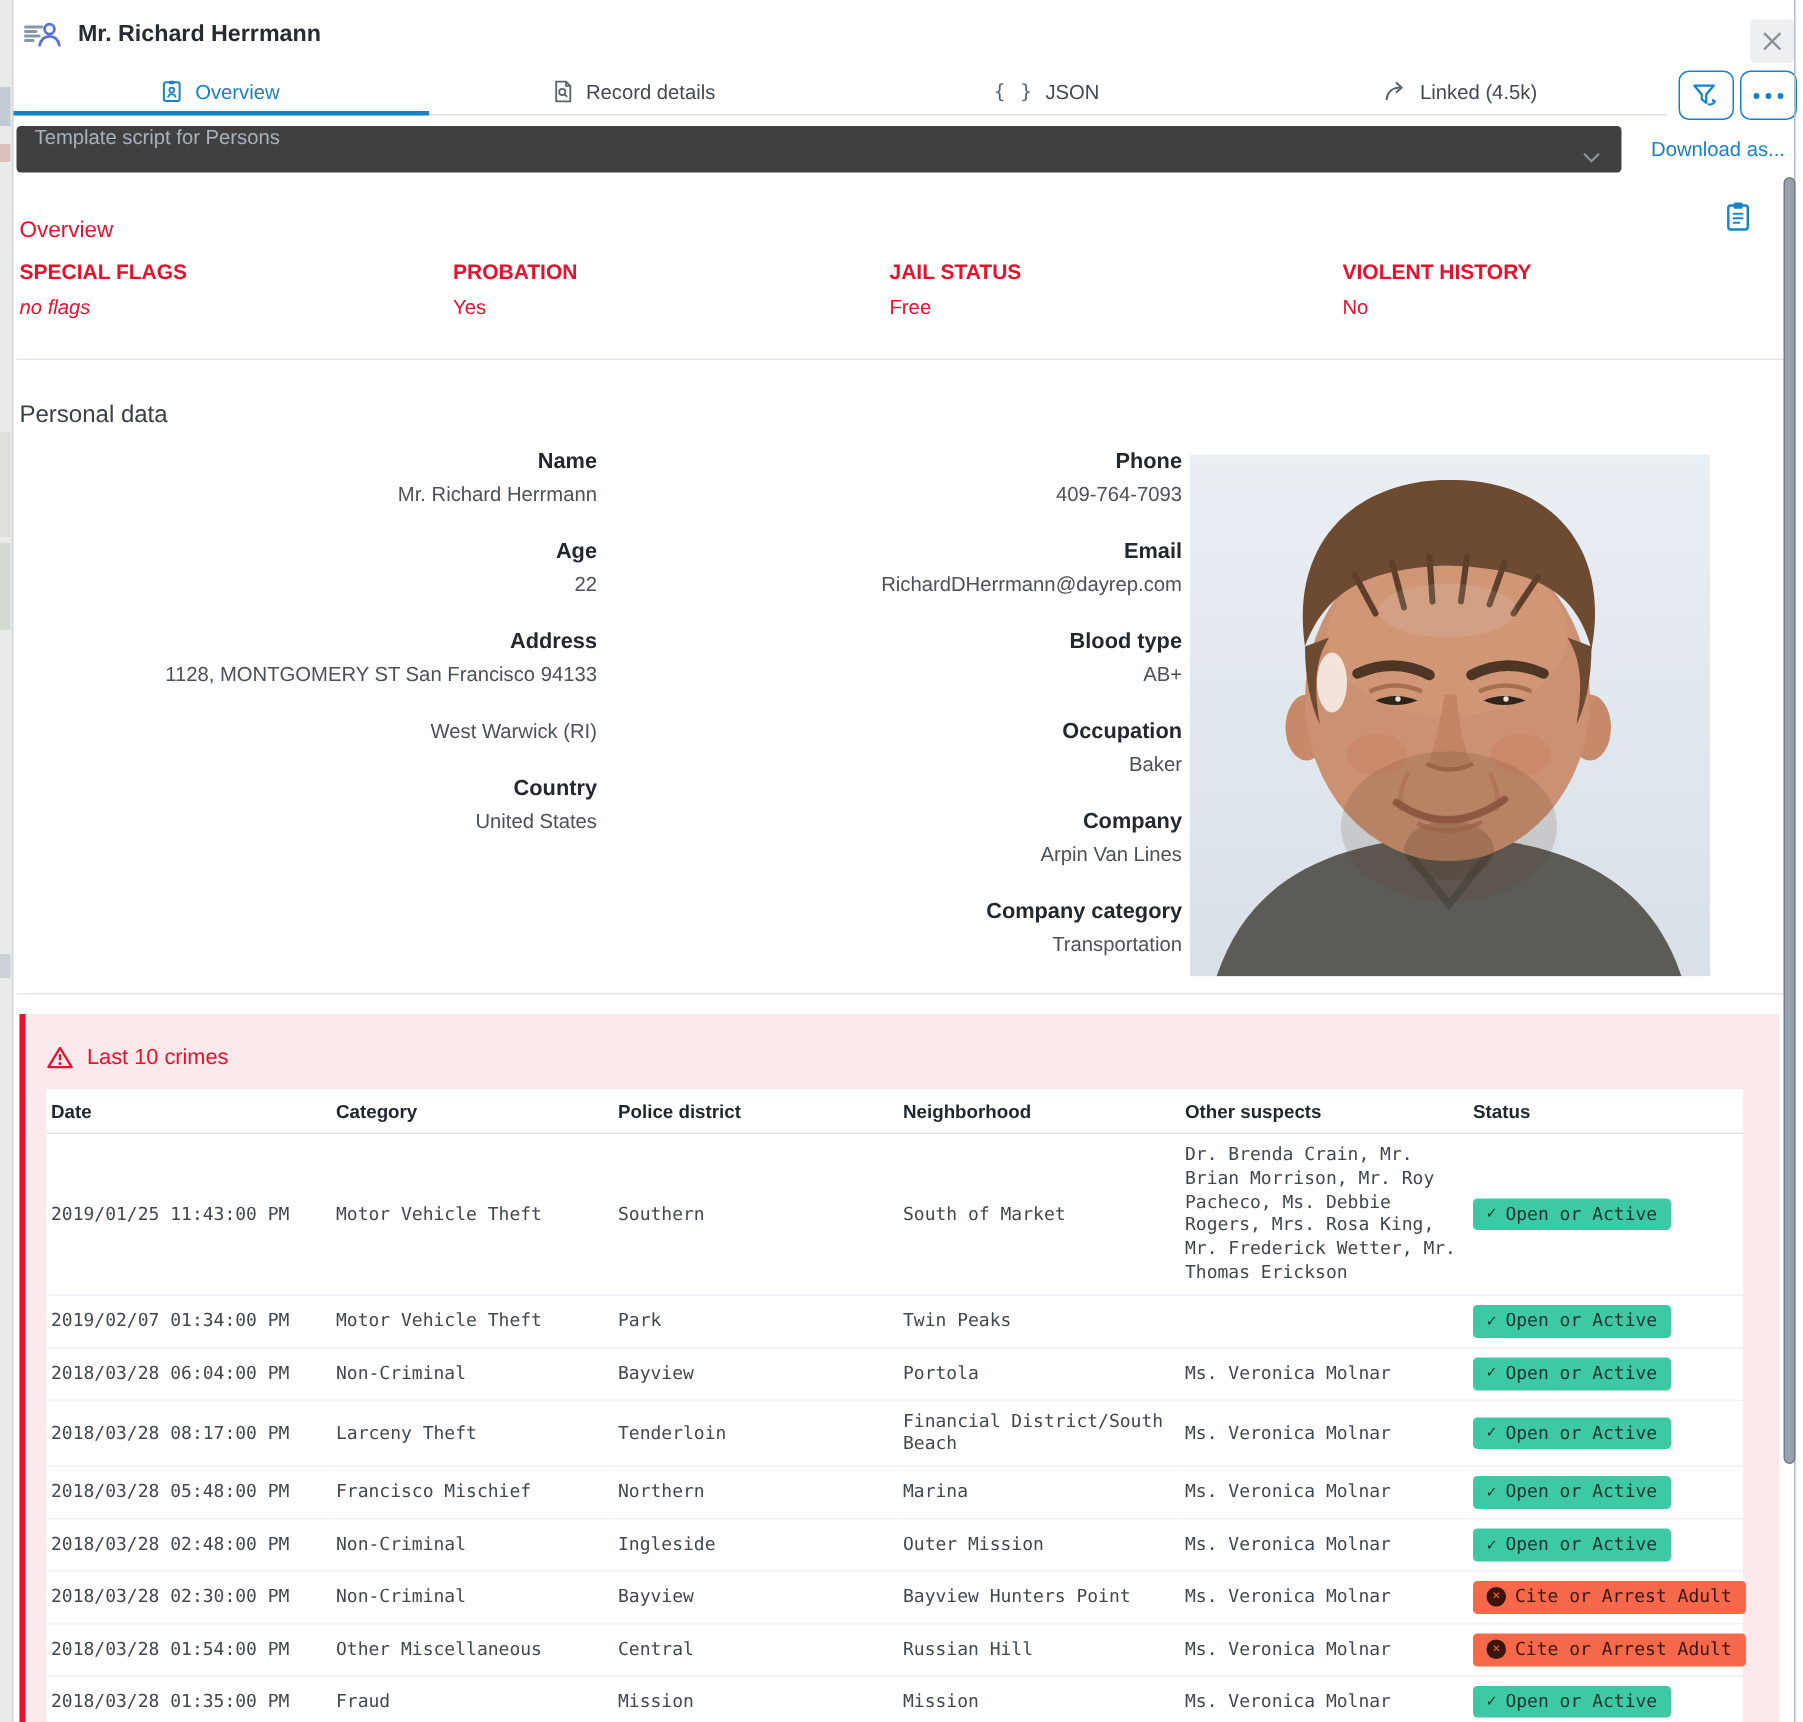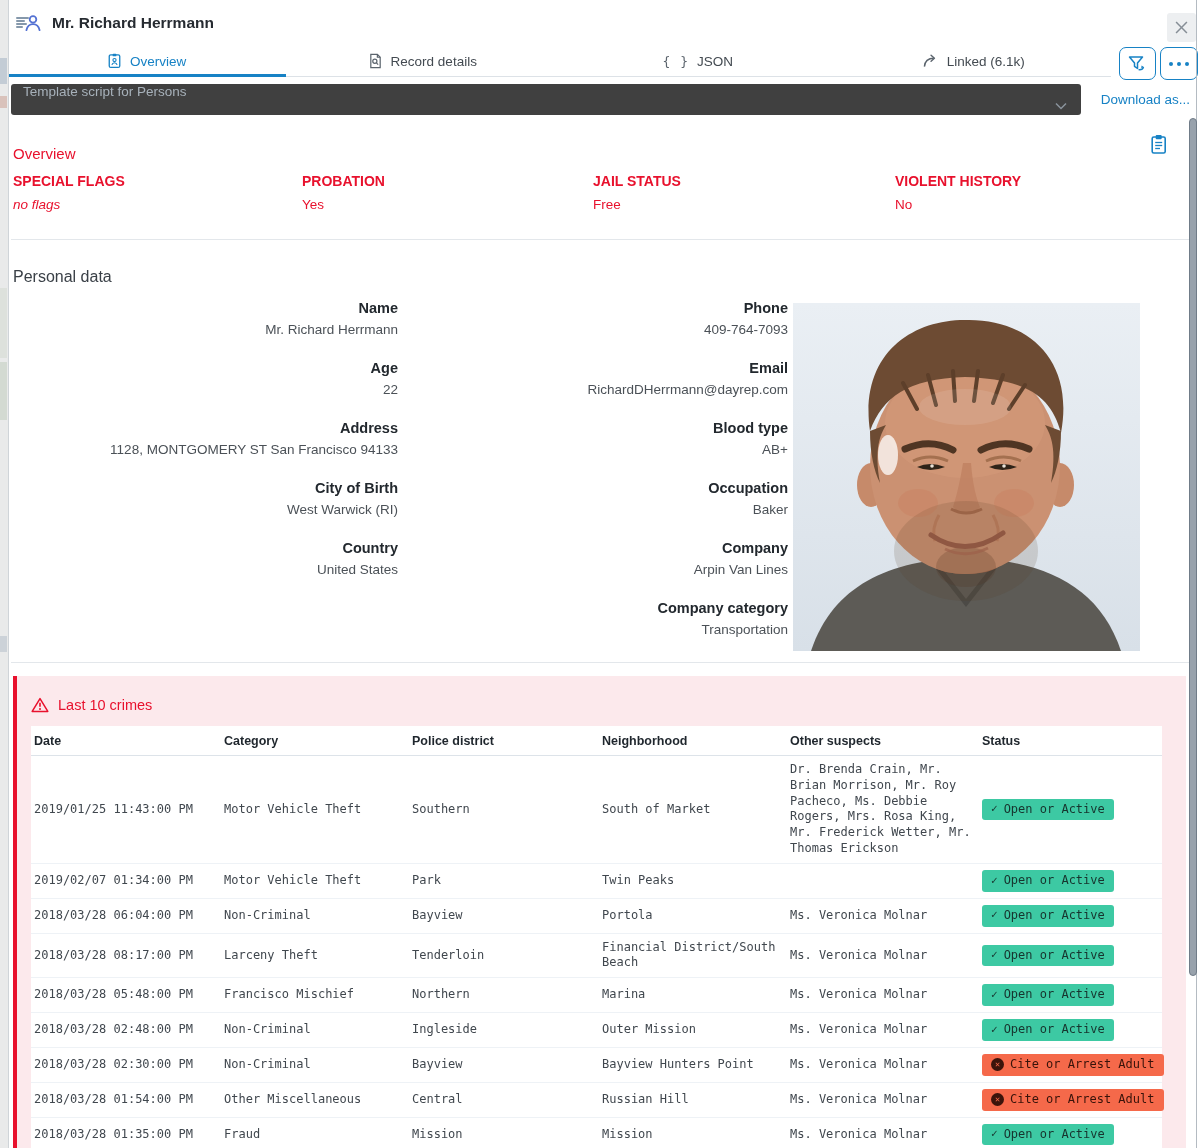--- a/index.html
+++ b/index.html
@@ -137,21 +137,21 @@
       <span class="t-icon braces">{ }</span>
       <span>JSON</span>
     </div>
     <div class="tab">
       <span class="t-icon">
         <svg width="17" height="15" viewBox="0 0 18 16">
             <path d="M2.5,13.5 C3,7.5 7,4.6 12.6,4.6" fill="none" stroke="#5b646d" stroke-width="1.5"></path>
             <path d="M9.6,1.4 L13.2,4.6 L9.6,7.8" fill="none" stroke="#5b646d" stroke-width="1.5" stroke-linejoin="round" stroke-linecap="round"></path>
           </svg>
       </span>
-      <span>Linked (6.1k)</span>
+      <span>Linked (4.5k)</span>
     </div>
   </div>
   <div class="tab-underline"></div>
 
   <div class="sq-btn btn-filter">
     <span style="display:flex;">
       <svg width="19" height="18" viewBox="0 0 19 18">
           <path d="M1.5,2 h13 l-5,6 v5.5 l-3,-2.2 v-3.3 z" fill="none" stroke="#1782c5" stroke-width="1.5" stroke-linejoin="round"></path>
           <path d="M10.5,14.6 c2.6,0.4 4.4,-0.6 5,-2.6" fill="none" stroke="#1782c5" stroke-width="1.4"></path>
           <path d="M13.6,10.6 l2.2,1.5 l-2.6,1.1" fill="#1782c5"></path>
@@ -223,21 +223,20 @@
     <div class="f-value">22</div>
   </div>
 
 
   <div class="field">
     <div class="f-label">Address</div>
     <div class="f-value">1128, MONTGOMERY ST San Francisco 94133</div>
   </div>
 
   <div class="field">
-    <div class="f-label">City of Birth</div>
     <div class="f-value">West Warwick (RI)</div>
   </div>
 
   <div class="field">
     <div class="f-label">Country</div>
     <div class="f-value">United States</div>
   </div>
 </div>
   <div class="fields-col col-right">
   <div class="field">

